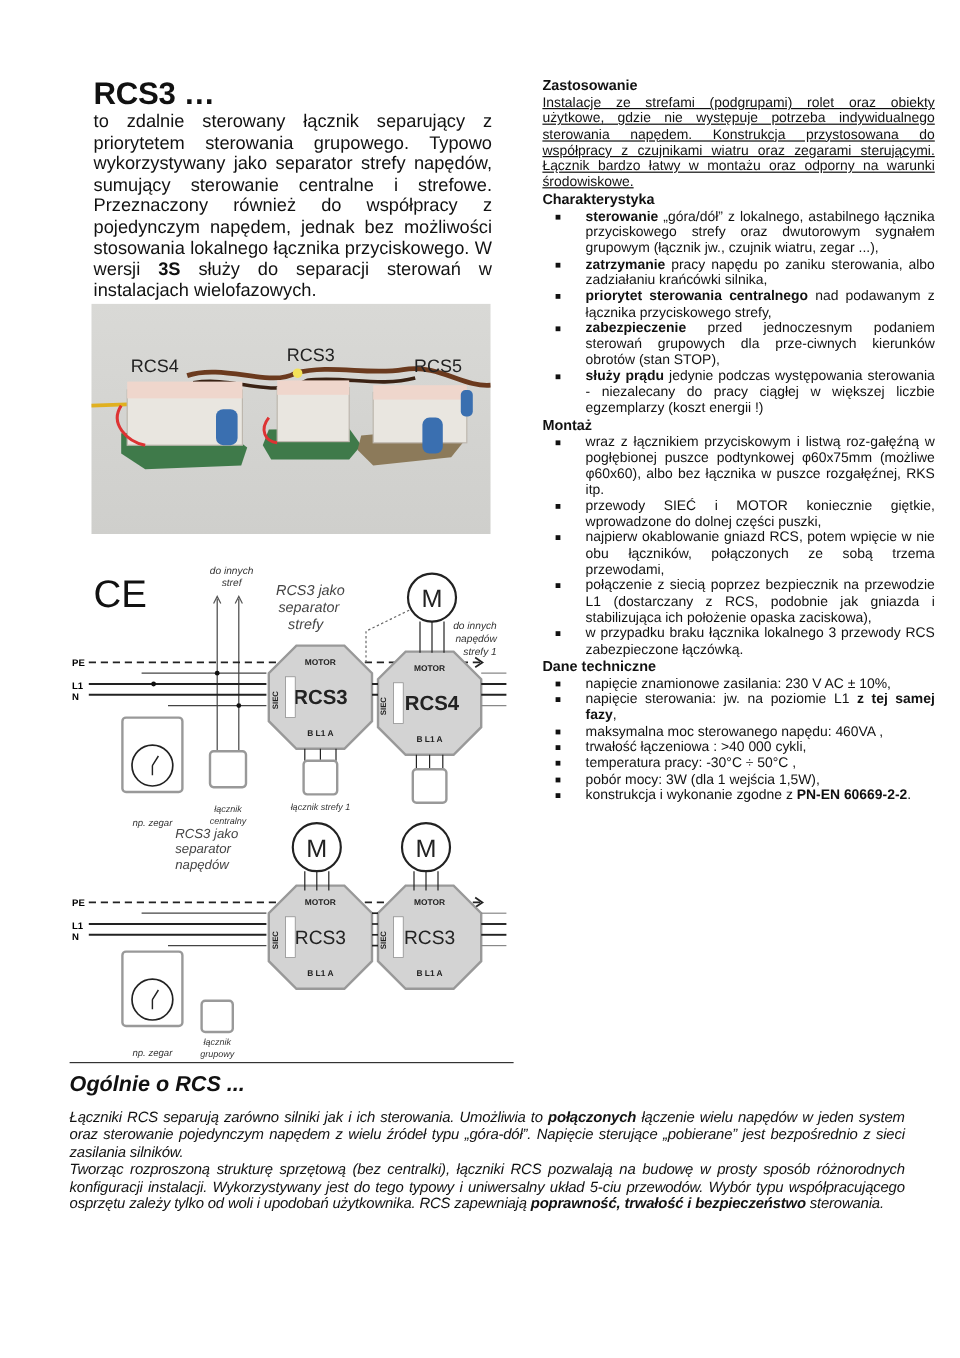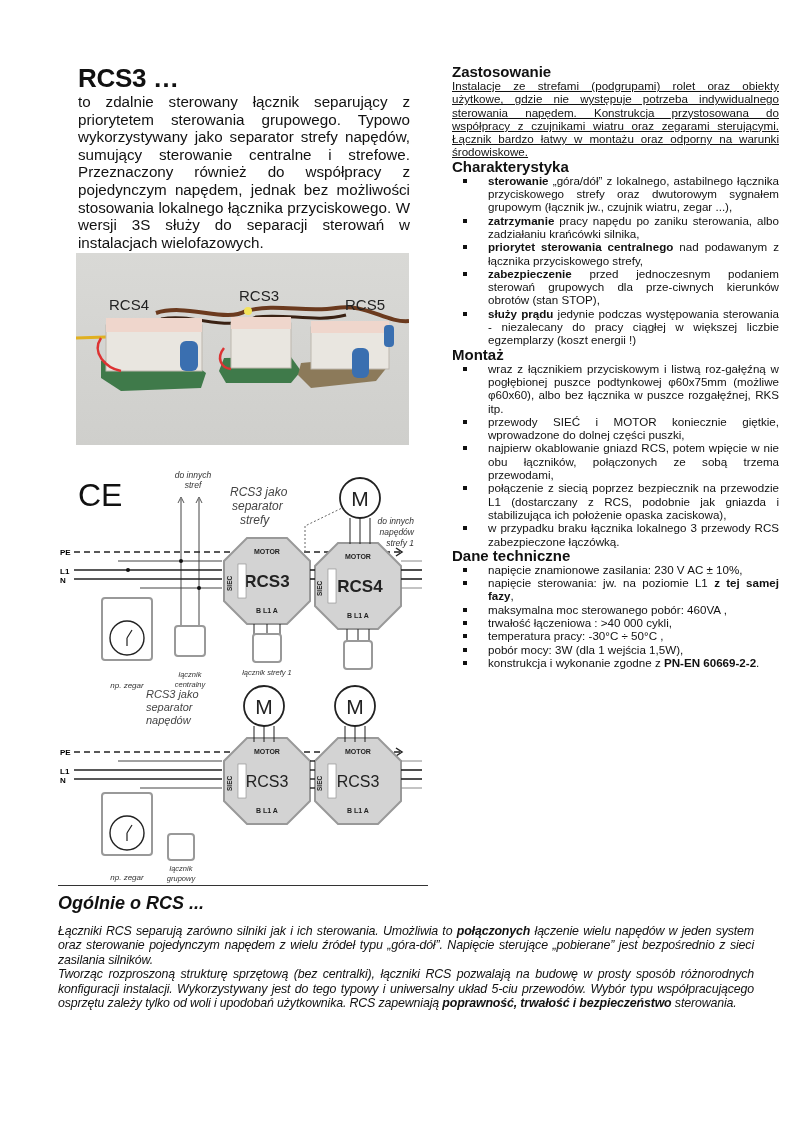--- a/index.html
+++ b/index.html
@@ -2,30 +2,30 @@
 <html><head>
 <meta charset="utf-8">
 <style>
   * { box-sizing: border-box; margin: 0; padding: 0; }
   html, body { width: 800px; height: 1132px; background: #ffffff; overflow: hidden; }
   body { position: relative; font-family: "Liberation Sans", sans-serif; color: #111; }
 
   .left-col { position: absolute; left: 78px; top: 63px; width: 332px; }
   .title { font-size: 26px; font-weight: bold; line-height: 30px; letter-spacing: -0.3px; }
   .intro { font-size: 15.2px; line-height: 17.6px; text-align: justify; margin-top: 0px; }
-  .intro b { font-weight: normal; }
+  .intro b { font-weight: bold; }
 
   .photo { position: absolute; left: 76px; top: 253px; width: 333px; height: 192px; overflow: hidden; }
   .photo svg { width: 100%; height: 100%; display: block; }
 
   .diagram { position: absolute; left: 60px; top: 466px; width: 380px; height: 420px; }
   .diagram svg { width: 100%; height: 100%; display: block; }
 
   .right-col { position: absolute; left: 452px; top: 64px; width: 327px; font-size: 11.6px; line-height: 13.3px; }
-  .right-col h3 { font-size: 15px; font-weight: bold; line-height: 15px; margin-top: 0px; }
+  .right-col h3 { font-size: 12px; font-weight: bold; line-height: 15px; margin-top: 0px; }
   .right-col p { text-align: justify; text-decoration: underline; }
   .right-col ul { list-style: none; padding-left: 0; }
   .right-col li { position: relative; padding-left: 36px; text-align: justify; }
   .right-col li::before { content: ""; position: absolute; left: 11px; top: 5px; width: 4px; height: 4px; background: #111; }
   .right-col b { font-weight: bold; }
 
   .separator { position: absolute; left: 58px; top: 885px; width: 370px; height: 1px; background: #333; }
 
   .footer { position: absolute; left: 58px; top: 896px; width: 696px; font-style: italic; font-size: 12.4px; line-height: 14.4px; font-family: "Liberation Sans", sans-serif; }
   .footer h4 { font-size: 18px; font-weight: bold; line-height: 15px; margin-bottom: 13px; }
@@ -249,21 +249,21 @@
         <li><span>najpierw okablowanie gniazd RCS, potem wpięcie w nie obu łączników, połączonych ze sobą trzema przewodami,</span></li>
         <li><span>połączenie z siecią poprzez bezpiecznik na przewodzie L1 (dostarczany z RCS, podobnie jak gniazda i stabilizująca ich położenie opaska zaciskowa),</span></li>
         <li><span>w przypadku braku łącznika lokalnego 3 przewody RCS zabezpieczone łączówką.</span></li>
       </ul>
   </section>
   <section>
     <h3>Dane techniczne</h3>
     <ul>
         <li><span>napięcie znamionowe zasilania: 230 V AC ± 10%,</span></li>
         <li><span>napięcie sterowania: jw. na poziomie L1 </span><b>z tej samej fazy</b><span>,</span></li>
-        <li><span>maksymalna moc sterowanego pobór: 460VA ,</span></li>
+        <li><span>maksymalna moc sterowanego napędu: 460VA ,</span></li>
         <li><span>trwałość łączeniowa : &gt;40 000 cykli,</span></li>
         <li><span>temperatura pracy:  -30°C ÷ 50°C ,</span></li>
         <li><span>pobór mocy: 3W (dla 1 wejścia 1,5W),</span></li>
         <li><span>konstrukcja i wykonanie zgodne z </span><b>PN-EN 60669-2-2</b><span>.</span></li>
       </ul>
   </section>
 </div>
 
 <div class="separator"></div>
 

